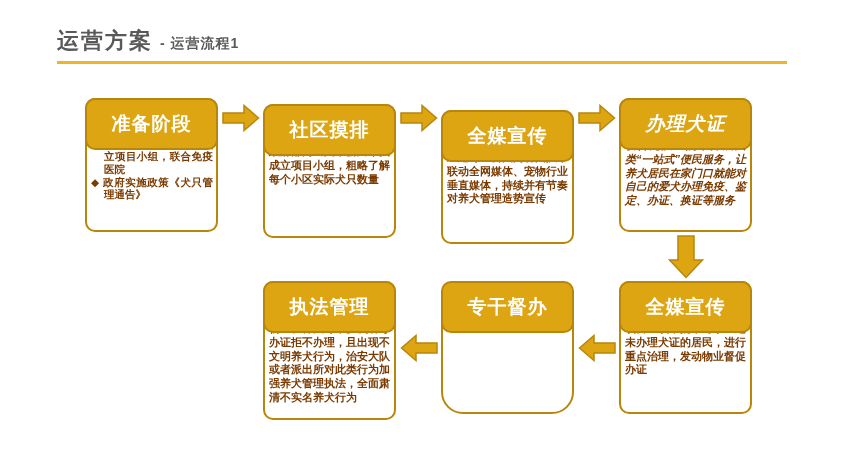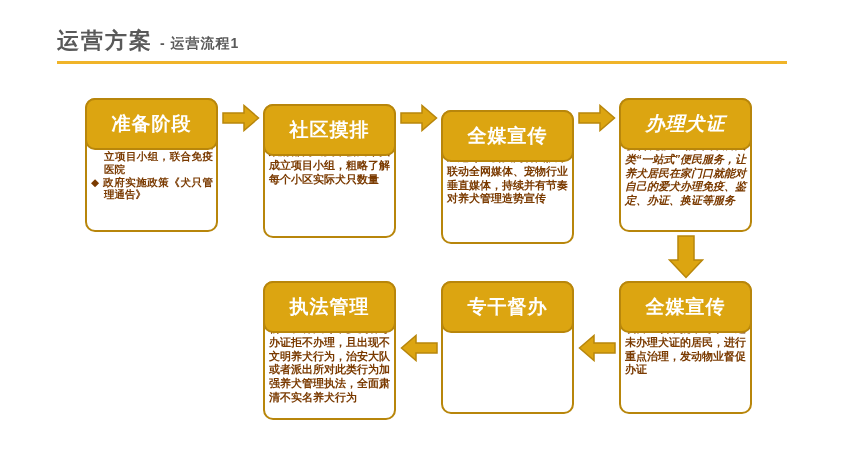--- a/index.html
+++ b/index.html
@@ -91,21 +91,21 @@
 <div class="fbox" style="left:619px;top:98px;width:133px;height:134px;font-style:italic;">
   <div class="fbox-header">办理犬证</div>
   <div class="fbox-body">联合免疫医院，开展犬类“一站式”便民服务，让养犬居民在家门口就能对自己的爱犬办理免疫、鉴定、办证、换证等服务</div>
 </div>
 
 <div class="fbox" style="left:619px;top:281px;width:133px;height:133px;">
   <div class="fbox-header">全媒宣传</div>
   <div class="fbox-body">项目立项审批，对小区还未办理犬证的居民，进行重点治理，发动物业督促办证</div>
 </div>
 
-<div class="fbox" style="left:441px;top:281px;width:133px;height:133px;">
+<div class="fbox" style="left:441px;top:281px;width:133px;height:133px;border-radius:22px;">
   <div class="fbox-header">专干督办</div>
 </div>
 
 <div class="fbox" style="left:263px;top:281px;width:133px;height:139px;">
   <div class="fbox-header">执法管理</div>
   <div class="fbox-body">物业、养犬专干多次引导办证拒不办理，且出现不文明养犬行为，治安大队或者派出所对此类行为加强养犬管理执法，全面肃清不实名养犬行为</div>
 </div>
 
 <div class="arrow" style="left:222px;top:104px;">
   <svg width="38" height="28" viewBox="0 0 38 28">

